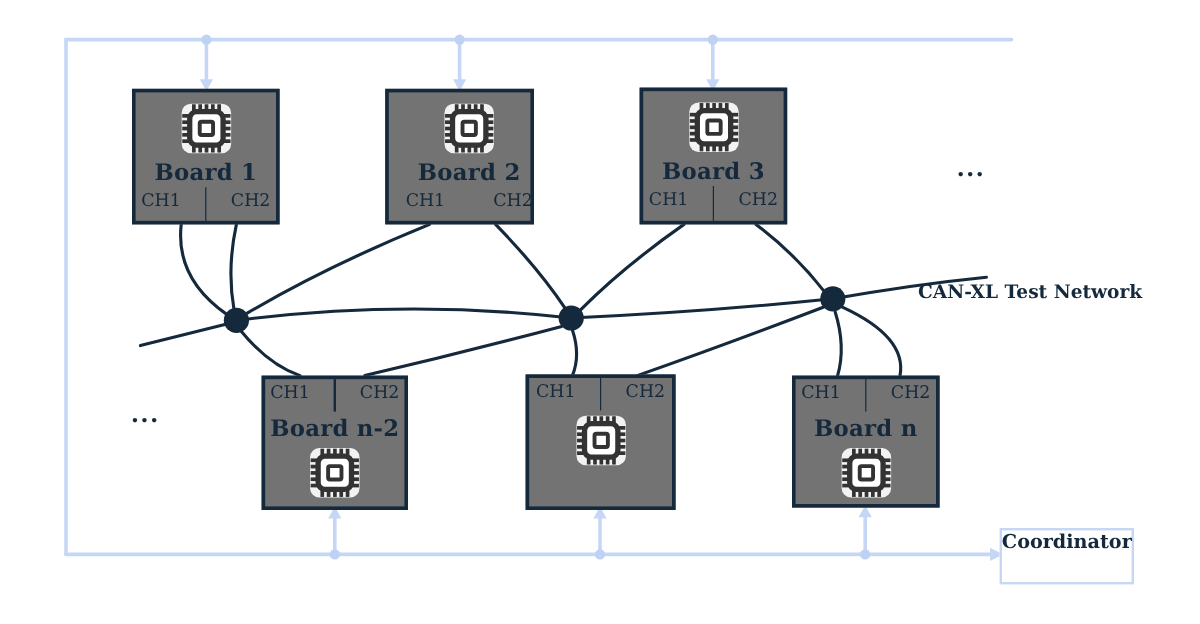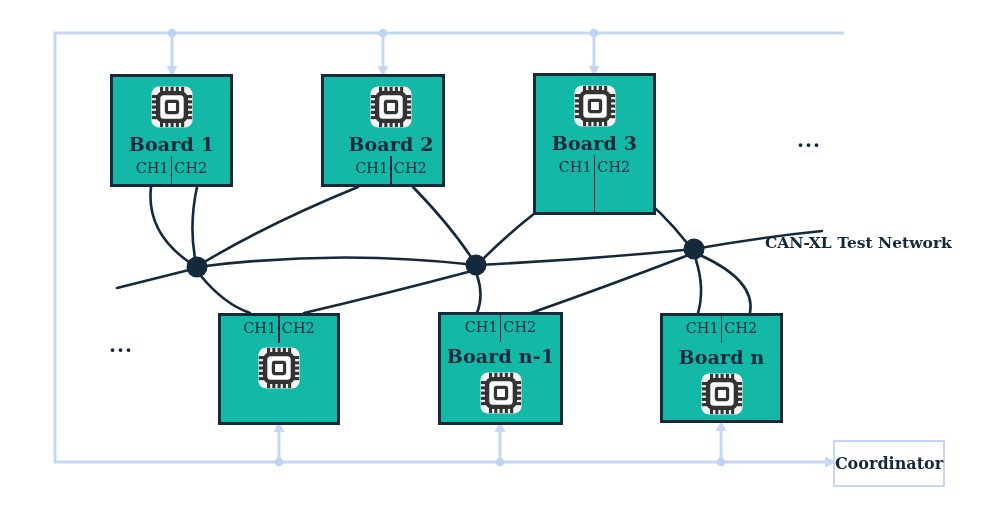--- a/index.html
+++ b/index.html
@@ -11,55 +11,55 @@
     color:#15293c;
   }
   svg.layer { position:absolute; left:0; top:0; width:1000px; height:520px; }
   .curve { stroke:#15293c; stroke-width:2.6; fill:none; stroke-linecap:round; }
   .bus   { stroke:#c6d7f6; stroke-width:3;   fill:none; stroke-linecap:round; }
   .bus-dot   { fill:#bed2f3; }
   .bus-arrow { fill:#c6d7f6; }
   .hub   { fill:#15293c; }
 
   .board {
-    position:absolute; background:#14b8a6;
+    position:absolute; background:#737373;
     border:3.5px solid #15293c;
     display:flex; flex-direction:column; align-items:center;
     z-index:3;
   }
   .chip { width:46px; height:46px; flex:0 0 auto; }
   .board.top .chip { margin-top:7px; }
   .board.bottom .chip { margin-top:2px; }
   .board-name {
     font-weight:bold; font-size:19px; line-height:24px;
     letter-spacing:0.2px; white-space:nowrap; margin-top:2px;
   }
   .ch-row {
     display:flex; justify-content:center; align-items:stretch;
-    gap:2px; width:100%;
+    gap:20px; width:100%;
   }
   .board.top .ch-row { flex:1 1 auto; }
   .board.bottom .ch-row { flex:0 0 27px; }
   .ch-label {
     font-size:14.5px; line-height:22px; padding-top:1px; white-space:nowrap;
   }
   .ch-div { width:1.7px; background:#15293c; }
 
   .floating-label {
     position:absolute; font-size:15.5px; font-weight:600;
     white-space:nowrap; z-index:4;
   }
   .ellipsis {
     position:absolute; font-size:20px; font-weight:bold;
     letter-spacing:1px; z-index:4;
   }
   #coordinator {
     position:absolute; left:833px; top:440px; width:112px; height:47px;
     border:2.5px solid #c6d7f6; background:#ffffff;
-    display:flex; align-items:center; justify-content:center;
+    display:flex; justify-content:center;
     font-size:16px; font-weight:600; z-index:3;
   }
 </style>
 </head>
 <body>
 
 <div id="stage">
 
   <svg class="layer" viewBox="0 0 1000 520">
     <g>
@@ -182,21 +182,21 @@
       <rect x="18.2" y="18.2" width="11.6" height="11.6" rx="1.5" fill="none" stroke="#333333" stroke-width="3.4"></rect>
     </svg>
     <div class="board-name">Board 2</div>
     <div class="ch-row">
       <span class="ch-label">CH1</span>
       <span class="ch-div"></span>
       <span class="ch-label">CH2</span>
     </div>
   </div>
 
-  <div class="board top" style="left:533px; top:73px; width:123px; height:142px;">
+  <div class="board top" style="left:533px; top:73px; width:123px; height:114px;">
     <svg class="chip" viewBox="0 0 48 48">
       <rect x="2.5" y="2.5" width="43" height="43" rx="8" fill="#f2f2f2"></rect>
       <g fill="#333333">
         <rect x="11.5" y="3" width="3.2" height="7"></rect>
           <rect x="17" y="3" width="3.2" height="7"></rect>
           <rect x="22.5" y="3" width="3.2" height="7"></rect>
           <rect x="28" y="3" width="3.2" height="7"></rect>
           <rect x="33.5" y="3" width="3.2" height="7"></rect>
         <rect x="11.5" y="38" width="3.2" height="7"></rect>
           <rect x="17" y="38" width="3.2" height="7"></rect>
@@ -224,20 +224,21 @@
       <span class="ch-label">CH2</span>
     </div>
   </div>
 
   <div class="board bottom" style="left:218px; top:313px; width:122px; height:112px;">
     <div class="ch-row">
       <span class="ch-label">CH1</span>
       <span class="ch-div"></span>
       <span class="ch-label">CH2</span>
     </div>
+    <div class="board-name">Board n-2</div>
     <svg class="chip" viewBox="0 0 48 48">
       <rect x="2.5" y="2.5" width="43" height="43" rx="8" fill="#f2f2f2"></rect>
       <g fill="#333333">
         <rect x="11.5" y="3" width="3.2" height="7"></rect>
           <rect x="17" y="3" width="3.2" height="7"></rect>
           <rect x="22.5" y="3" width="3.2" height="7"></rect>
           <rect x="28" y="3" width="3.2" height="7"></rect>
           <rect x="33.5" y="3" width="3.2" height="7"></rect>
         <rect x="11.5" y="38" width="3.2" height="7"></rect>
           <rect x="17" y="38" width="3.2" height="7"></rect>
@@ -259,21 +260,20 @@
       <rect x="18.2" y="18.2" width="11.6" height="11.6" rx="1.5" fill="none" stroke="#333333" stroke-width="3.4"></rect>
     </svg>
   </div>
 
   <div class="board bottom" style="left:438px; top:312px; width:125px; height:113px;">
     <div class="ch-row">
       <span class="ch-label">CH1</span>
       <span class="ch-div"></span>
       <span class="ch-label">CH2</span>
     </div>
-    <div class="board-name">Board n-1</div>
     <svg class="chip" viewBox="0 0 48 48">
       <rect x="2.5" y="2.5" width="43" height="43" rx="8" fill="#f2f2f2"></rect>
       <g fill="#333333">
         <rect x="11.5" y="3" width="3.2" height="7"></rect>
           <rect x="17" y="3" width="3.2" height="7"></rect>
           <rect x="22.5" y="3" width="3.2" height="7"></rect>
           <rect x="28" y="3" width="3.2" height="7"></rect>
           <rect x="33.5" y="3" width="3.2" height="7"></rect>
         <rect x="11.5" y="38" width="3.2" height="7"></rect>
           <rect x="17" y="38" width="3.2" height="7"></rect>

